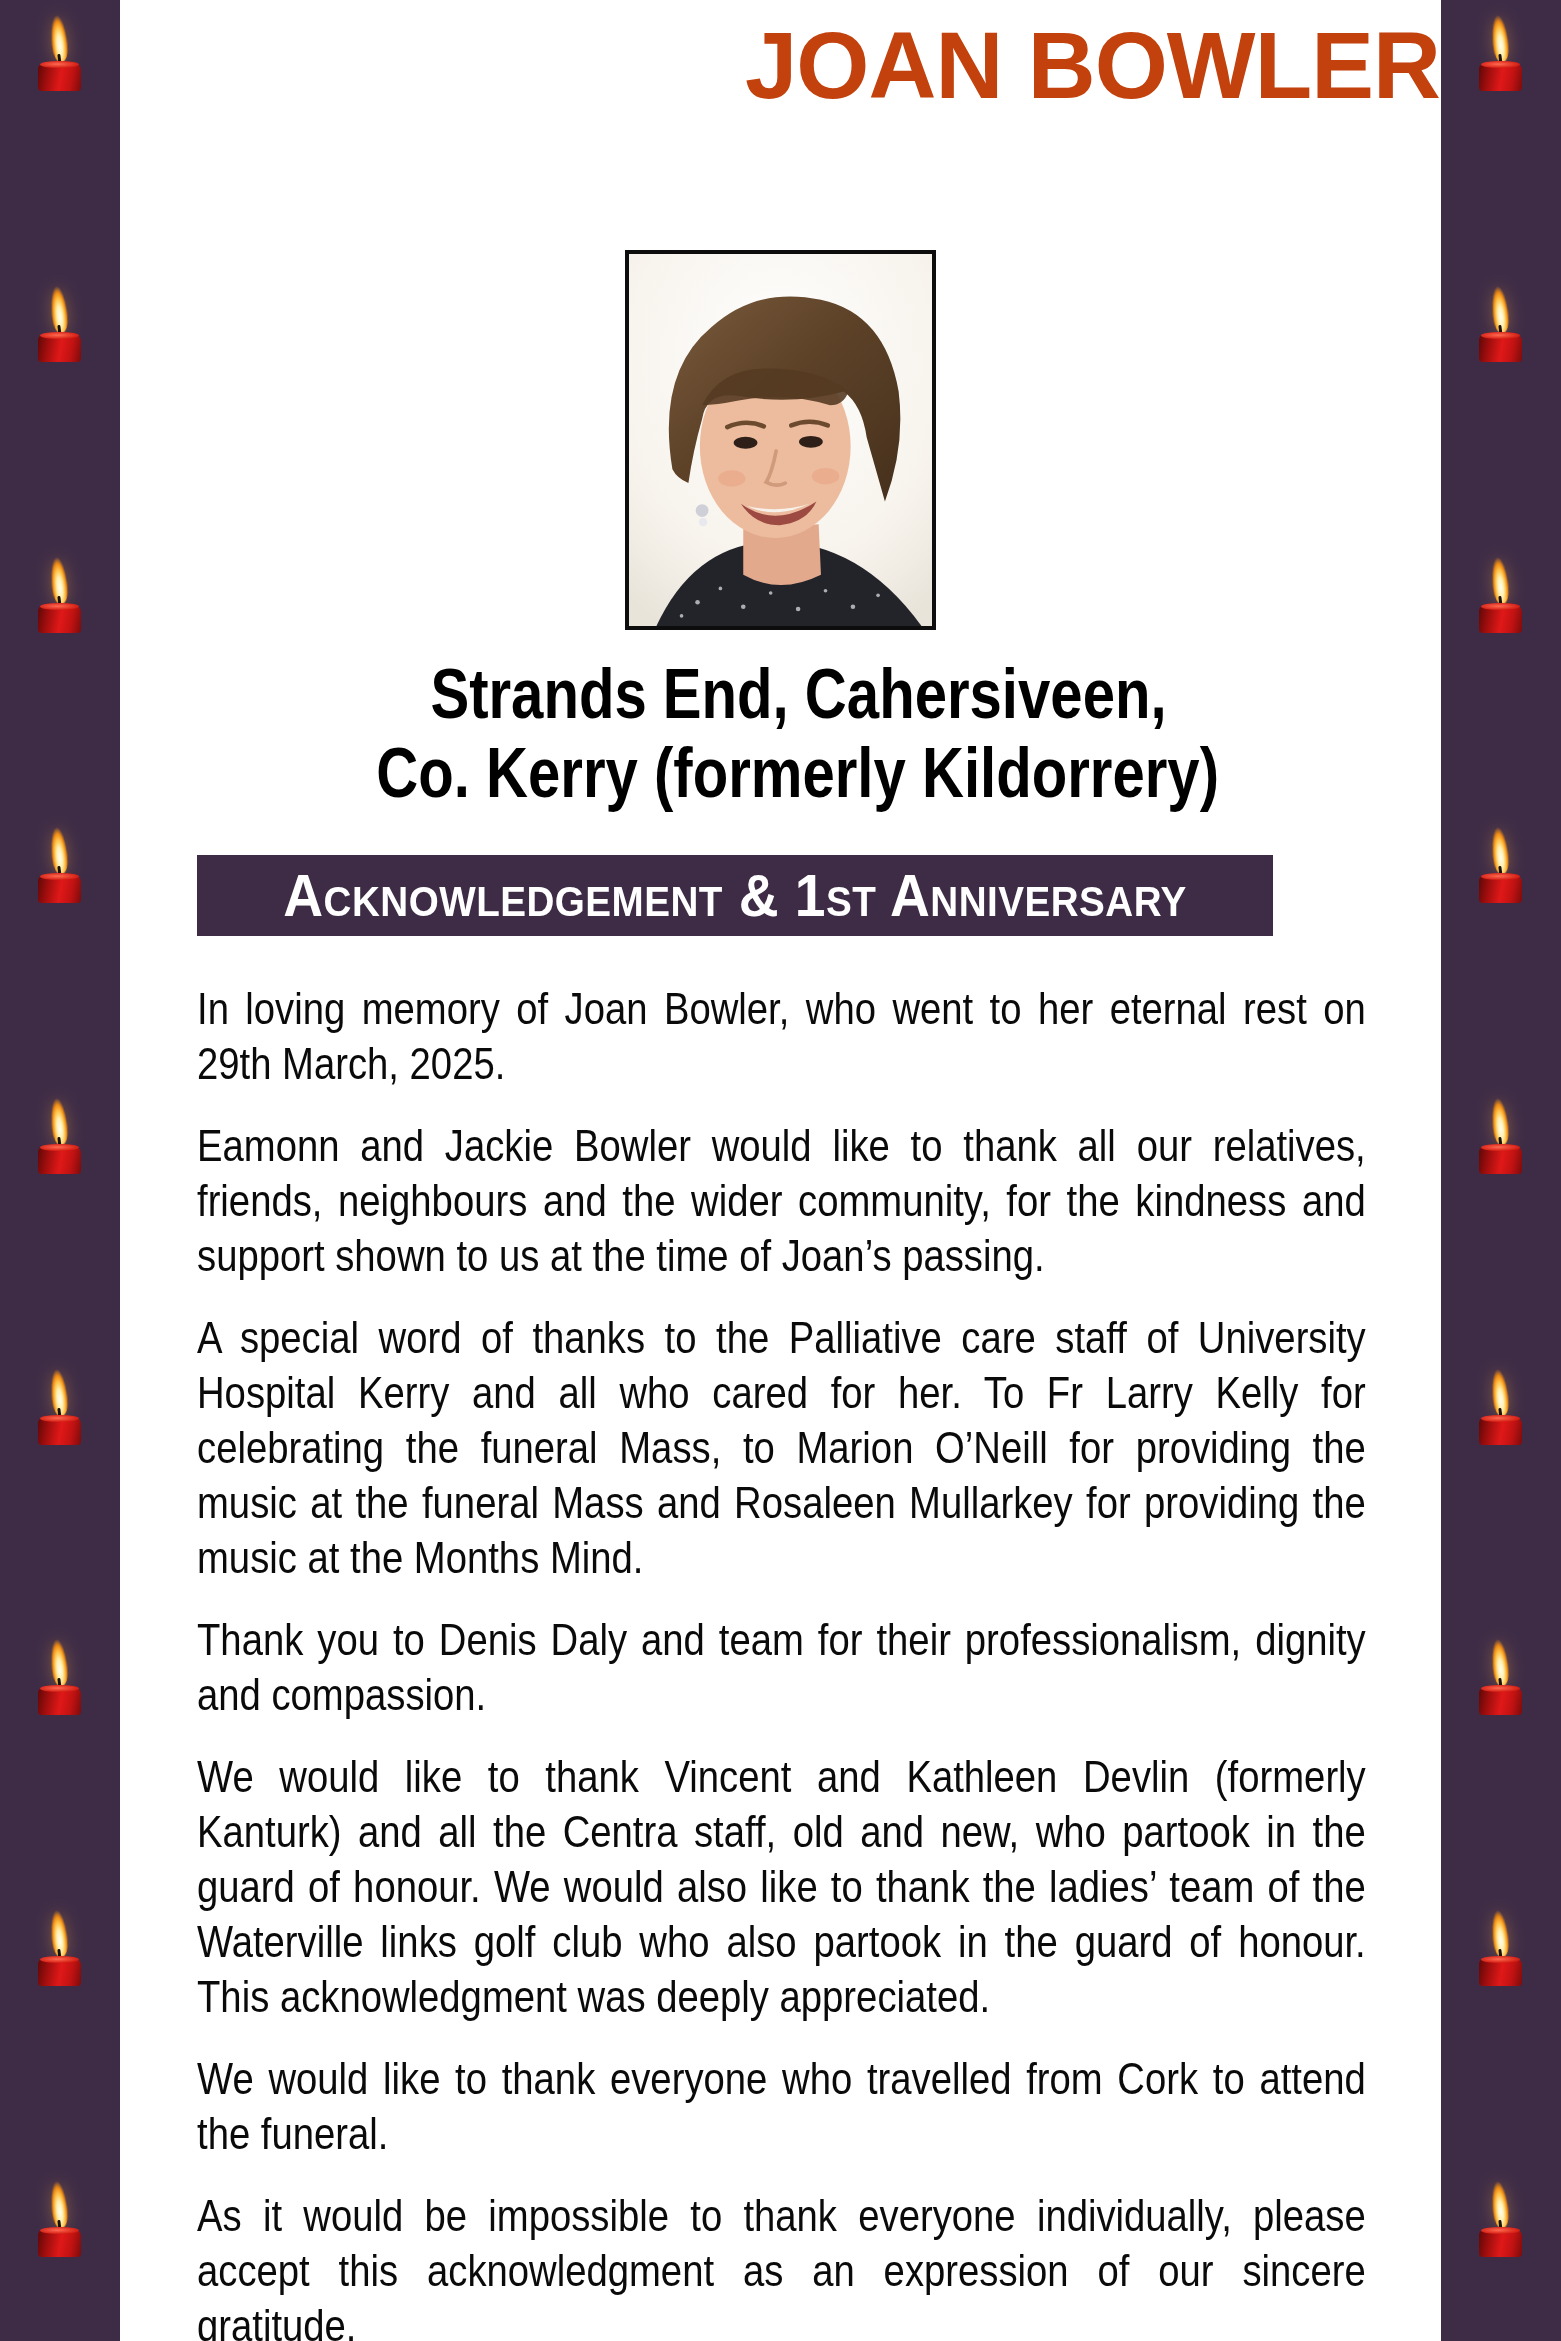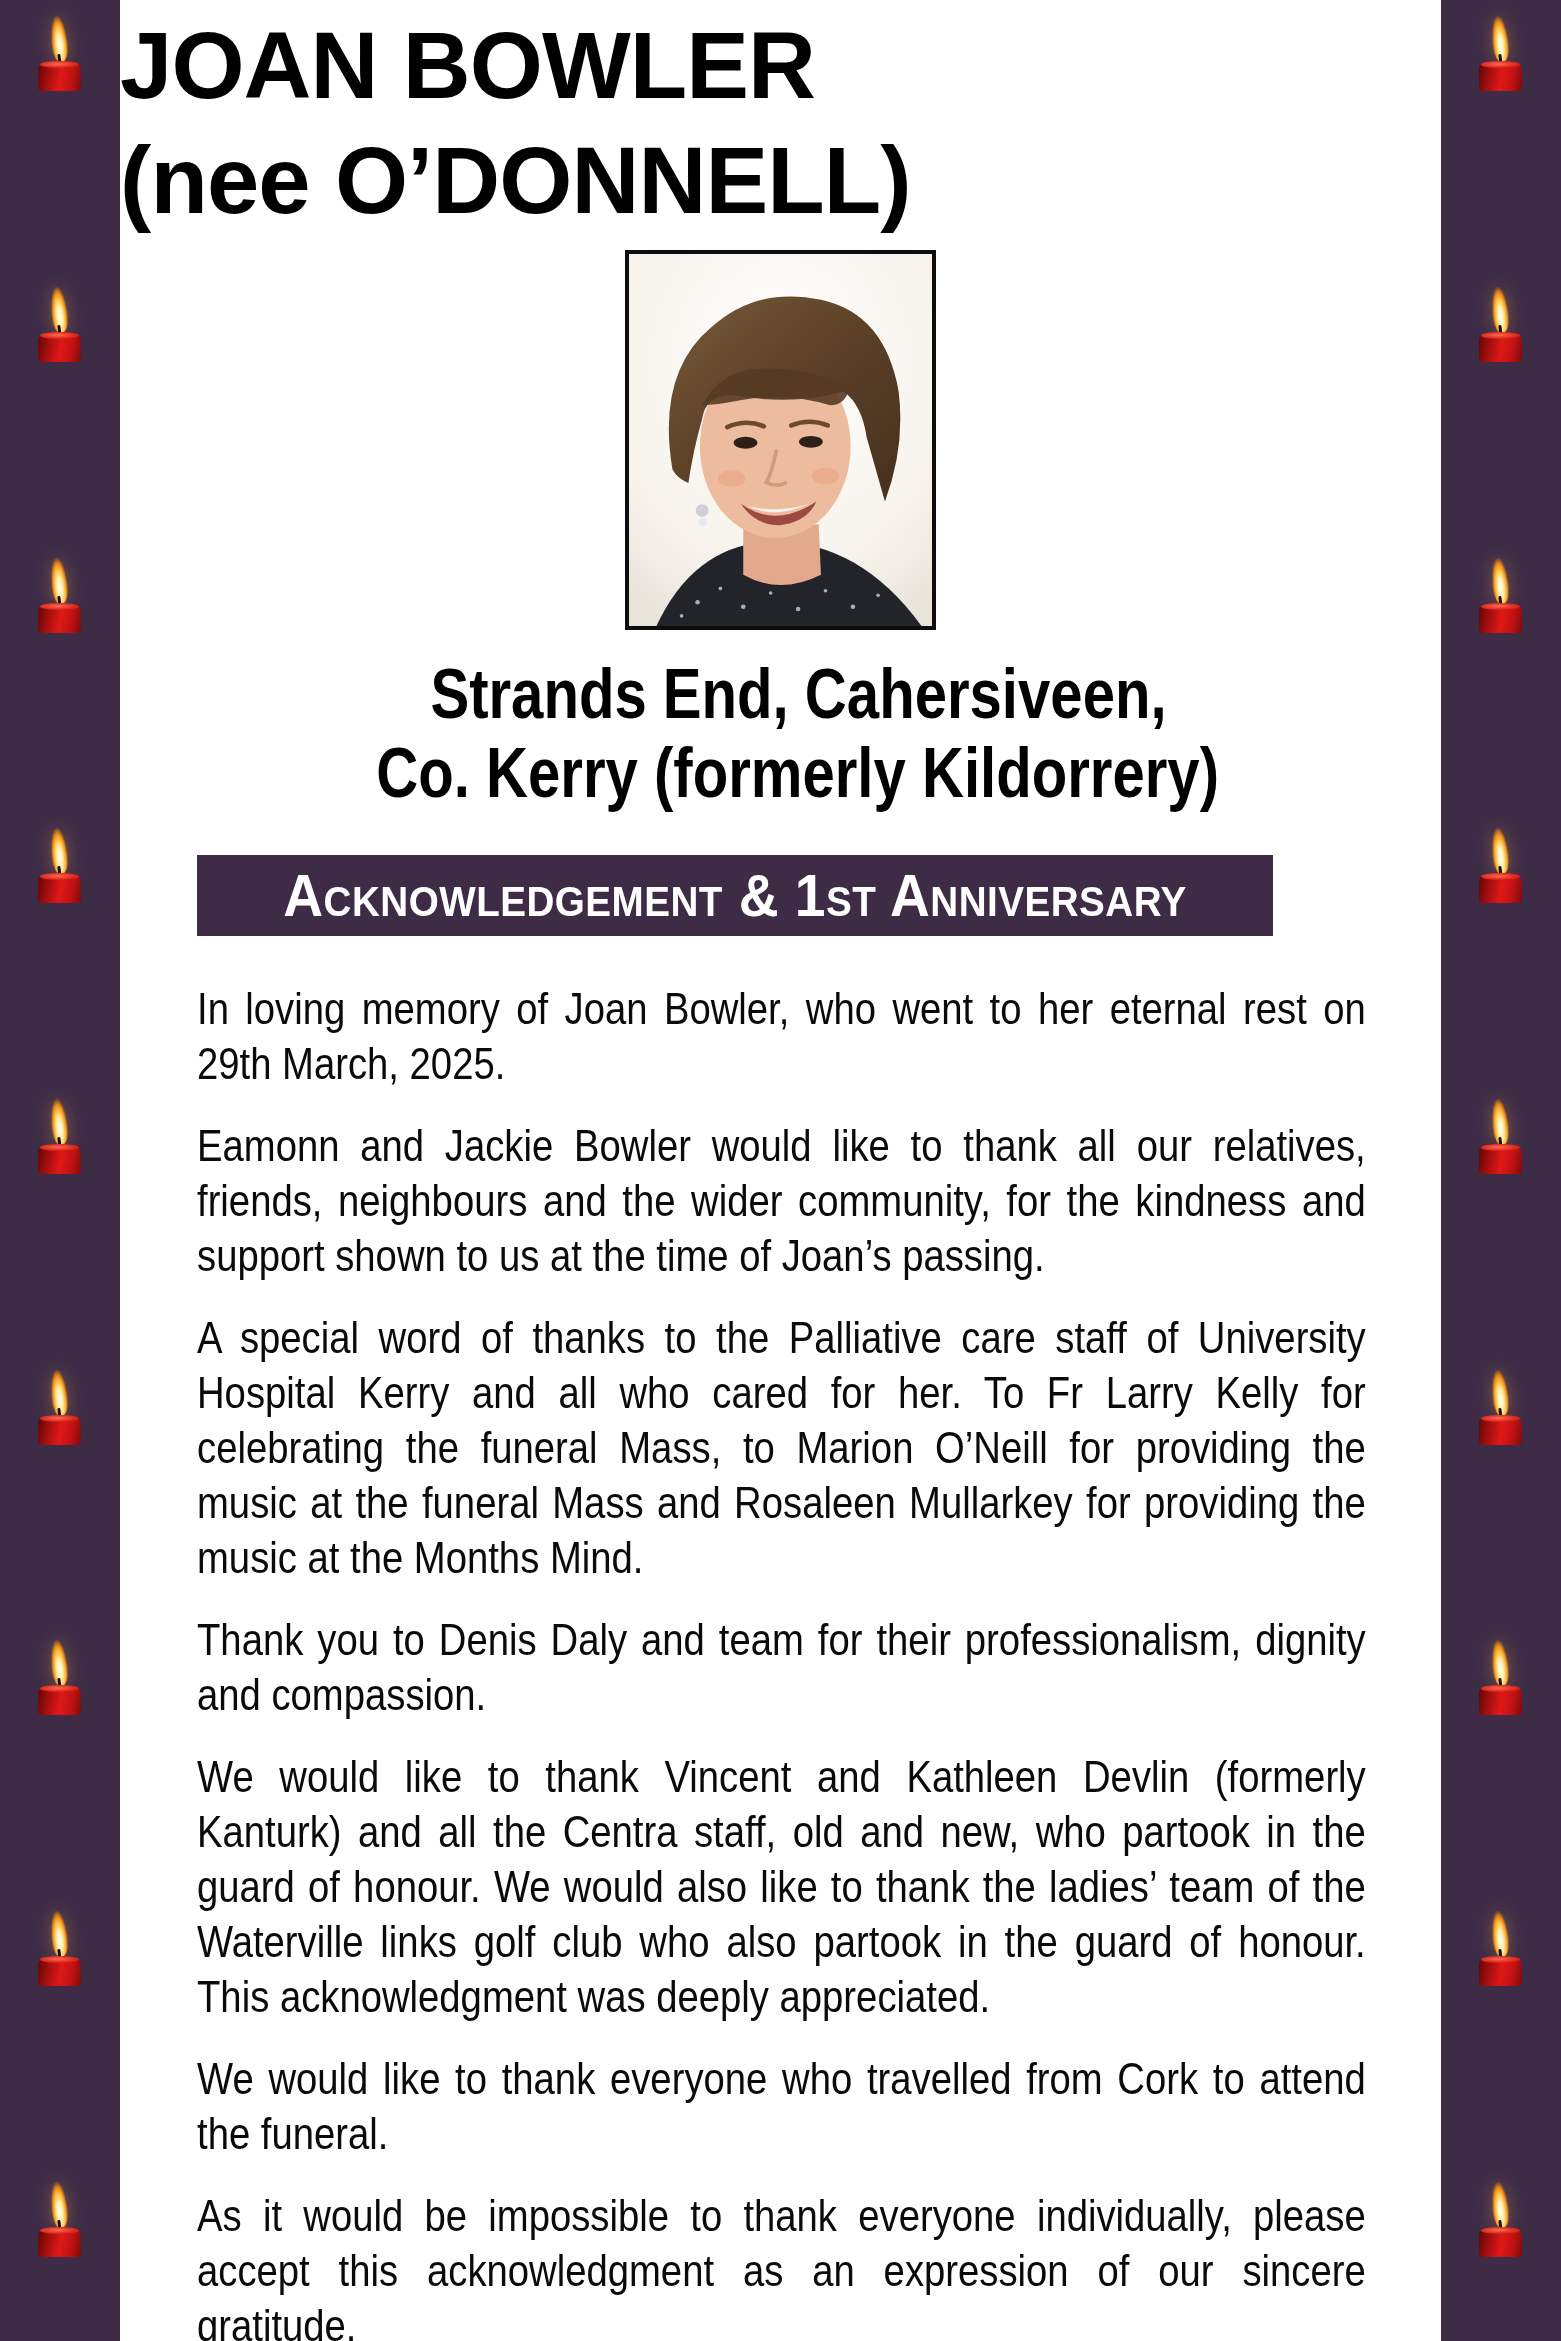--- a/index.html
+++ b/index.html
@@ -41,21 +41,21 @@
   }
   .wax::before{
     content:"";position:absolute;left:2.3px;right:2.3px;top:-3.3px;height:7.5px;
     border-radius:50%;
     background:radial-gradient(ellipse at 45% 45%, #ff6a52 0%, #d31c12 70%, #a80e0e 100%);
   }
 
   
   .title{
     position:absolute;left:120px;width:1320px;top:8.4px;
-    text-align:left;color:#000000;
+    text-align:right;color:#c2410c;
     font-weight:800;font-size:94px;line-height:115px;
     letter-spacing:-0.9px;
   }
   
   .photo-frame{
     position:absolute;left:625px;top:250px;width:311px;height:380px;
     border:4.2px solid #0d0d0d;background:#fff;box-sizing:border-box;
   }
   .photo-frame svg{display:block;width:100%;height:100%;}
 
@@ -190,21 +190,20 @@
   </div>
       <div class="candle" style="top: 2180px;">
     <div class="flame"></div>
     <div class="wick"></div>
     <div class="wax"></div>
   </div>
     </div>
 
   <div class="title">
     <div>JOAN BOWLER</div>
-    <div>(nee O’DONNELL)</div>
   </div>
 
   <div class="photo-frame">
     <svg viewBox="0 0 663 812" preserveAspectRatio="none">
       <defs>
         <radialGradient id="bgGlow" cx="50%" cy="30%" r="80%">
           <stop offset="0%" stop-color="#ffffff"></stop>
           <stop offset="70%" stop-color="#f7f3ec"></stop>
           <stop offset="100%" stop-color="#e9e4da"></stop>
         </radialGradient>

